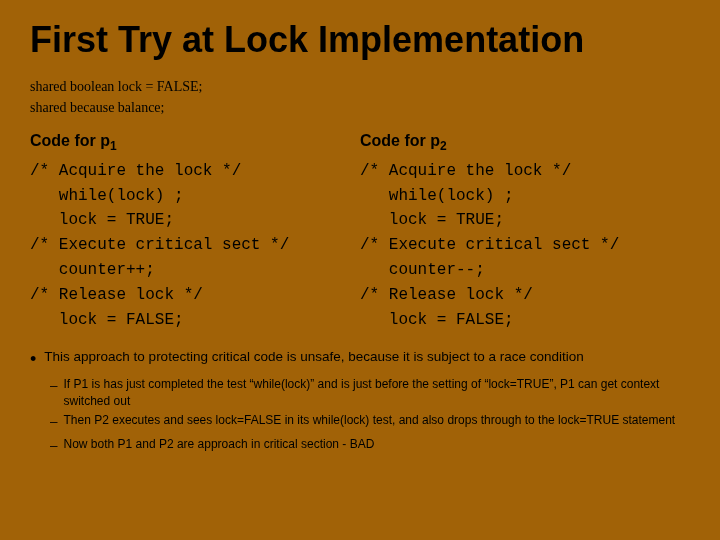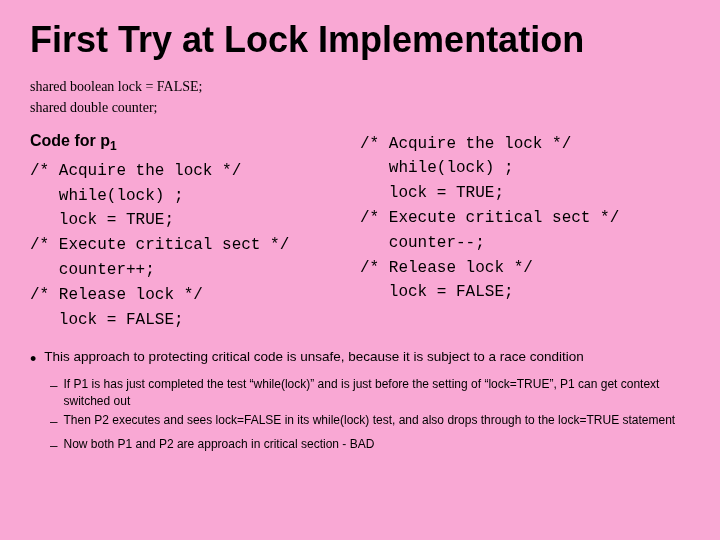--- a/index.html
+++ b/index.html
@@ -13,21 +13,21 @@
       height: 540px;
       background: #ffffff;
       font-family: Arial, sans-serif;
       overflow: hidden;
     }
 
     .slide {
       width: 720px;
       height: 540px;
       padding: 20px 30px 20px 30px;
-      background: #f9a8d4;
+      background: #a16207;
     }
 
     .title {
       font-size: 36px;
       font-weight: bold;
       color: #000000;
       margin-bottom: 16px;
       line-height: 1.1;
     }
 
@@ -119,37 +119,40 @@
   </style>
 </head>
 <body>
 
 <div class="slide">
 
   <div class="title">First Try at Lock Implementation</div>
 
   <div class="shared-code">
     <div>shared boolean lock = FALSE;</div>
-    <div>shared double counter;</div>
+    <div>shared because balance;</div>
   </div>
 
   <div class="code-columns">
     <div class="code-column">
       <div class="code-header">
         <span>Code for p</span><sub>1</sub>
       </div>
       <div class="code-block">/* Acquire the lock */
    while(lock) ;
    lock = TRUE;
 /* Execute critical sect */
    counter++;
 /* Release lock */
    lock = FALSE;</div>
     </div>
     <div class="code-column">
+      <div class="code-header">
+        <span>Code for p</span><sub>2</sub>
+      </div>
       <div class="code-block">/* Acquire the lock */
    while(lock) ;
    lock = TRUE;
 /* Execute critical sect */
    counter--;
 /* Release lock */
    lock = FALSE;</div>
     </div>
   </div>
 

